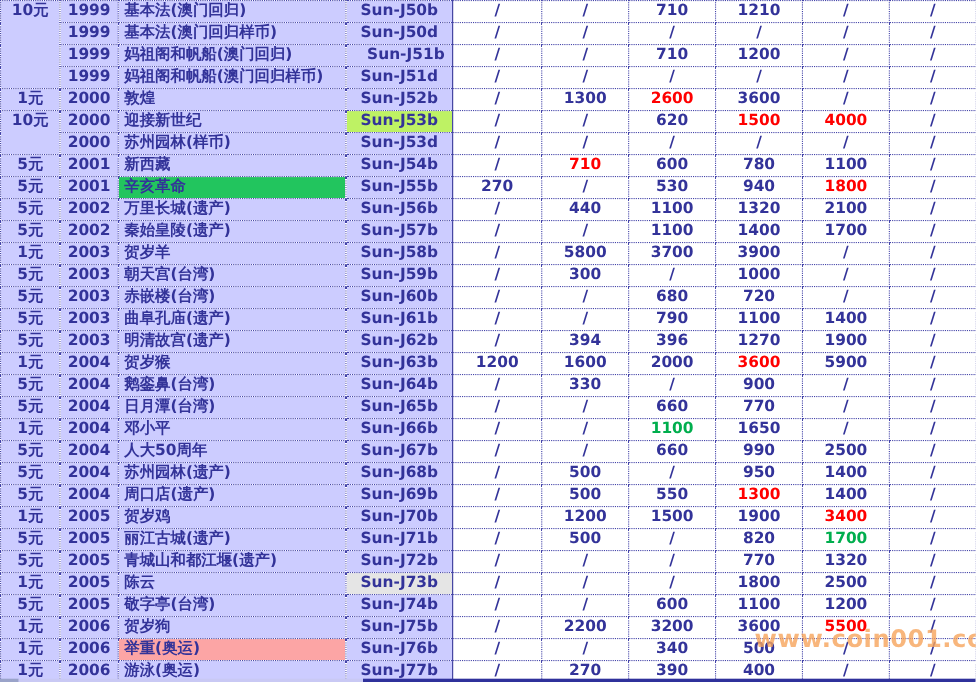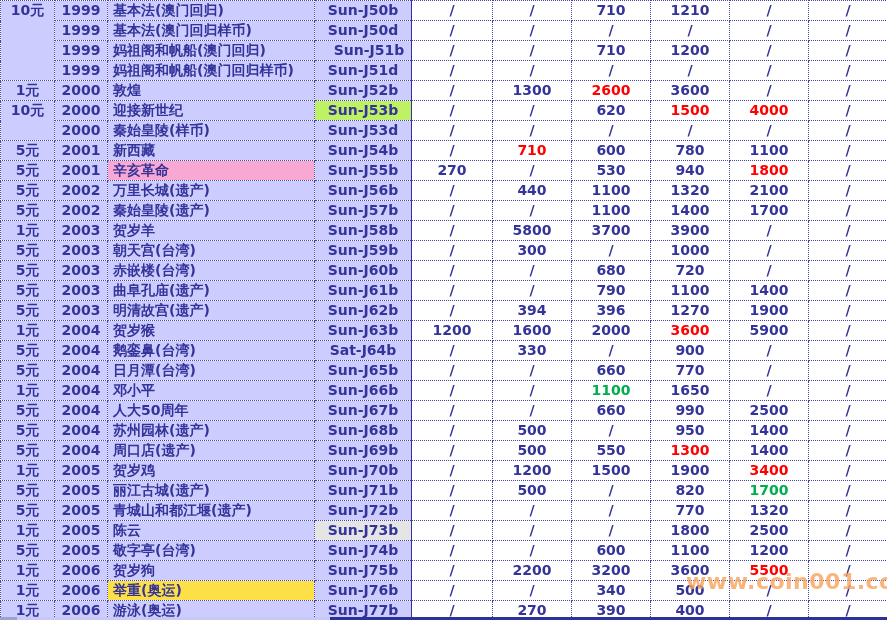--- a/index.html
+++ b/index.html
@@ -130,21 +130,21 @@
         <td class="lav code" style="background: #bef264;">Sun-J53b</td>
         <td class="price pfirst">/</td>
         <td class="price">/</td>
         <td class="price">620</td>
         <td class="price" style="color: rgb(255, 0, 0);">1500</td>
         <td class="price" style="color: rgb(255, 0, 0);">4000</td>
         <td class="price">/</td>
       </tr>
       <tr>
         <td class="lav year" style="background: rgb(204, 204, 255);">2000</td>
-        <td class="lav name" style="background: rgb(204, 204, 255);">秦始皇陵(样币)</td>
+        <td class="lav name" style="background: rgb(204, 204, 255);">苏州园林(样币)</td>
         <td class="lav code" style="background: rgb(204, 204, 255);">Sun-J53d</td>
         <td class="price pfirst">/</td>
         <td class="price">/</td>
         <td class="price">/</td>
         <td class="price">/</td>
         <td class="price">/</td>
         <td class="price">/</td>
       </tr>
       <tr>
         <td class="lav denom" rowspan="1" style="background: rgb(204, 204, 255);">5元</td>
@@ -154,21 +154,21 @@
         <td class="price pfirst">/</td>
         <td class="price" style="color: rgb(255, 0, 0);">710</td>
         <td class="price">600</td>
         <td class="price">780</td>
         <td class="price">1100</td>
         <td class="price">/</td>
       </tr>
       <tr>
         <td class="lav denom" rowspan="1" style="background: rgb(204, 204, 255);">5元</td>
         <td class="lav year" style="background: rgb(204, 204, 255);">2001</td>
-        <td class="lav name" style="background: #f9a8d4;">辛亥革命</td>
+        <td class="lav name" style="background: #22c55e;">辛亥革命</td>
         <td class="lav code" style="background: rgb(204, 204, 255);">Sun-J55b</td>
         <td class="price pfirst">270</td>
         <td class="price">/</td>
         <td class="price">530</td>
         <td class="price">940</td>
         <td class="price" style="color: rgb(255, 0, 0);">1800</td>
         <td class="price">/</td>
       </tr>
       <tr>
         <td class="lav denom" rowspan="1" style="background: rgb(204, 204, 255);">5元</td>
@@ -263,21 +263,21 @@
         <td class="price">1600</td>
         <td class="price">2000</td>
         <td class="price" style="color: rgb(255, 0, 0);">3600</td>
         <td class="price">5900</td>
         <td class="price">/</td>
       </tr>
       <tr>
         <td class="lav denom" rowspan="1" style="background: rgb(204, 204, 255);">5元</td>
         <td class="lav year" style="background: rgb(204, 204, 255);">2004</td>
         <td class="lav name" style="background: rgb(204, 204, 255);">鹅銮鼻(台湾)</td>
-        <td class="lav code" style="background: rgb(204, 204, 255);">Sat-J64b</td>
+        <td class="lav code" style="background: rgb(204, 204, 255);">Sun-J64b</td>
         <td class="price pfirst">/</td>
         <td class="price">330</td>
         <td class="price">/</td>
         <td class="price">900</td>
         <td class="price">/</td>
         <td class="price">/</td>
       </tr>
       <tr>
         <td class="lav denom" rowspan="1" style="background: rgb(204, 204, 255);">5元</td>
         <td class="lav year" style="background: rgb(204, 204, 255);">2004</td>
@@ -406,21 +406,21 @@
         <td class="price pfirst">/</td>
         <td class="price">2200</td>
         <td class="price">3200</td>
         <td class="price">3600</td>
         <td class="price" style="color: rgb(255, 0, 0);">5500</td>
         <td class="price">/</td>
       </tr>
       <tr>
         <td class="lav denom" rowspan="1" style="background: rgb(204, 204, 255);">1元</td>
         <td class="lav year" style="background: rgb(204, 204, 255);">2006</td>
-        <td class="lav name" style="background: #fde047;">举重(奥运)</td>
+        <td class="lav name" style="background: #fca5a5;">举重(奥运)</td>
         <td class="lav code" style="background: rgb(204, 204, 255);">Sun-J76b</td>
         <td class="price pfirst">/</td>
         <td class="price">/</td>
         <td class="price">340</td>
         <td class="price">500</td>
         <td class="price">/</td>
         <td class="price">/</td>
       </tr>
       <tr>
         <td class="lav denom" rowspan="1" style="background: rgb(204, 204, 255);">1元</td>

